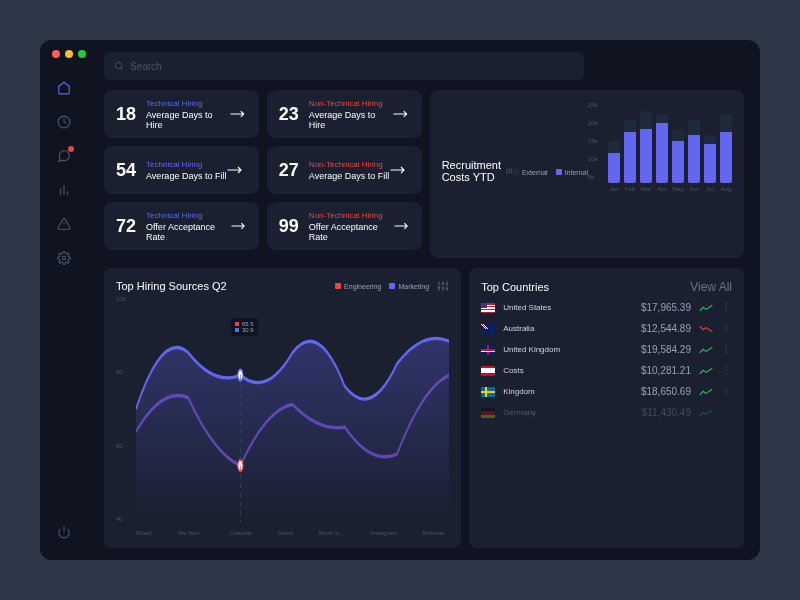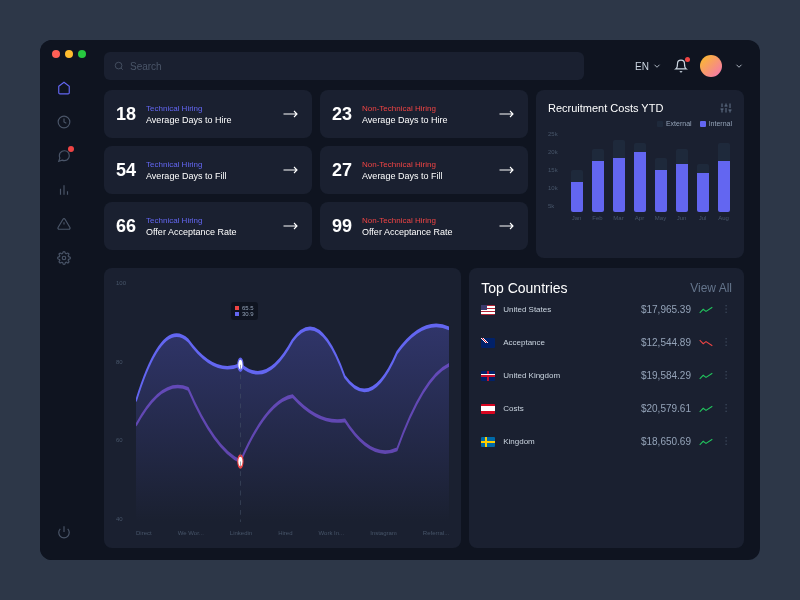--- a/index.html
+++ b/index.html
@@ -19,29 +19,29 @@
 .search{flex:1;max-width:480px;background:#1a2030;border-radius:6px;height:28px;display:flex;align-items:center;padding:11px 10px;gap:6px;color:#4a5568;font-size:10px}
 .topright{margin-left:auto;display:flex;align-items:center;gap:12px;color:#cbd5e0;font-size:10px}
 .lang{display:flex;align-items:center;gap:3px;cursor:pointer}
 .bell{position:relative;cursor:pointer}
 .bell::after{content:'';position:absolute;top:-2px;right:-2px;width:5px;height:5px;background:#ef4444;border-radius:50%}
 .avatar{width:22px;height:22px;border-radius:50%;background:linear-gradient(135deg,#fbbf24,#f472b6);cursor:pointer}
 .chev{width:10px;height:10px}
 .grid{display:grid;grid-template-columns:1fr 1fr 1fr;gap:8px}
 .kpicol{display:flex;flex-direction:column;gap:8px}
 .card{background:#1a2030;border-radius:8px;padding:12px}
-.kpi{display:flex;align-items:center;justify-content:space-between;height:48px;padding:0 12px}
+.kpi{display:flex;align-items:center;justify-content:flex-start;height:48px;padding:0 12px}
 .kpi-left{display:flex;align-items:center;gap:10px}
 .kpi-num{font-size:18px;font-weight:600;color:#fff}
 .kpi-txt{display:flex;flex-direction:column;gap:2px}
 .kpi-cat{font-size:8px;font-weight:500}
 .kpi-cat.tech{color:#6366f1}.kpi-cat.non{color:#ef4444}
 .kpi-lbl{font-size:9px;color:#fff;font-weight:500}
 .arrow{color:#fff;width:18px;height:10px}
-.costs{grid-row:span 1;min-height:168px;display:flex;flex-direction:column}
+.costs{grid-row:span 1;min-height:168px;display:flex;flex-direction:row}
 .costs-hdr{display:flex;justify-content:space-between;align-items:center;margin-bottom:6px}
 .costs-title{font-size:11px;font-weight:500;color:#fff}
 .legend{display:flex;gap:8px;justify-content:flex-end;margin-bottom:4px}
 .leg-item{display:flex;align-items:center;gap:3px;font-size:7px;color:#94a3b8}
 .leg-sw{width:6px;height:6px;border-radius:1px}
 .leg-sw.ext{background:#1e293b}.leg-sw.int{background:#6366f1}
 .barchart{display:flex;align-items:flex-end;gap:4px;height:90px;position:relative;padding-left:20px}
 .yaxis{position:absolute;left:0;top:0;bottom:12px;display:flex;flex-direction:column;justify-content:space-between;font-size:6px;color:#475569}
 .barcol{flex:1;display:flex;flex-direction:column;align-items:center;gap:3px}
 .bars{width:12px;display:flex;flex-direction:column;justify-content:flex-end}
@@ -57,23 +57,23 @@
 .leg-sw.eng{background:#ef4444}.leg-sw.mkt{background:#6366f1}
 .linechart{flex:1;position:relative;padding-left:20px}
 .linechart .yaxis{bottom:14px}
 .xaxis{position:absolute;bottom:0;left:20px;right:0;display:flex;justify-content:space-between;font-size:6px;color:#475569}
 .linesvg{width:100%;height:calc(100% - 14px)}
 .tooltip{position:absolute;background:#0f1420;border-radius:3px;padding:3px 4px;font-size:6px;color:#94a3b8;top:22px;left:115px}
 .tooltip div{display:flex;align-items:center;gap:3px}
 .tt-sw{width:4px;height:4px}
 .countries{display:flex;flex-direction:column}
 .ctry-hdr{display:flex;justify-content:space-between;align-items:center;margin-bottom:8px}
-.ctry-title{font-size:14px;font-weight:500;color:#fff}
+.ctry-title{font-size:11px;font-weight:500;color:#fff}
 .viewall{font-size:12px;color:#64748b;cursor:pointer}
-.ctry-list{display:flex;flex-direction:column;gap:22px;flex:1}
+.ctry-list{display:flex;flex-direction:column;gap:10px;flex:1}
 .ctry-row{display:flex;align-items:center;gap:8px;font-size:8px}
 .flag{width:14px;height:10px;border-radius:1px;flex-shrink:0}
 .ctry-name{flex:1;color:#cbd5e0}
 .ctry-val{color:#94a3b8;font-size:10px}
 .trend{width:14px;height:8px}
 .trend.up{color:#22c55e}.trend.dn{color:#ef4444}
 .more{color:#475569;cursor:pointer;font-size:10px;letter-spacing:1px;transform:rotate(90deg)}
 .ctry-row.fade{opacity:0.3}
 .settings-icon{width:12px;height:12px;color:#64748b;cursor:pointer}
 svg{display:block}
@@ -129,37 +129,20 @@
 
   <div class="main">
     <div class="topbar">
       <div class="search">
         <svg width="10" height="10" viewBox="0 0 24 24" fill="none" stroke="currentColor" stroke-width="2">
             <circle cx="11" cy="11" r="8"></circle>
             <path d="M21 21l-4.35-4.35"></path>
           </svg>
         <span>Search</span>
       </div>
-      <div class="topright">
-        <div class="lang">
-            <span>EN</span>
-            <svg class="chev" viewBox="0 0 24 24" fill="none" stroke="currentColor" stroke-width="2">
-              <path d="M6 9l6 6 6-6"></path>
-            </svg>
-          </div>
-        <div class="bell">
-            <svg width="14" height="14" viewBox="0 0 24 24" fill="none" stroke="currentColor" stroke-width="2">
-              <path d="M18 8A6 6 0 006 8c0 7-3 9-3 9h18s-3-2-3-9M13.73 21a2 2 0 01-3.46 0"></path>
-            </svg>
-          </div>
-        <div class="avatar"></div>
-        <svg class="chev" viewBox="0 0 24 24" fill="none" stroke="currentColor" stroke-width="2">
-            <path d="M6 9l6 6 6-6"></path>
-          </svg>
-      </div>
     </div>
 
     <div class="grid">
       <div class="kpicol">
         <div class="card kpi">
             <div class="kpi-left">
               <div class="kpi-num">18</div>
               <div class="kpi-txt">
                 <div class="kpi-cat tech">Technical Hiring</div>
                 <div class="kpi-lbl">Average Days to Hire</div>
@@ -176,21 +159,21 @@
                 <div class="kpi-cat tech">Technical Hiring</div>
                 <div class="kpi-lbl">Average Days to Fill</div>
               </div>
             </div>
             <svg class="arrow" viewBox="0 0 24 12" fill="none" stroke="currentColor" stroke-width="1.5">
               <path d="M2 6h18M16 2l4 4-4 4"></path>
             </svg>
           </div>
         <div class="card kpi">
             <div class="kpi-left">
-              <div class="kpi-num">66</div>
+              <div class="kpi-num">72</div>
               <div class="kpi-txt">
                 <div class="kpi-cat tech">Technical Hiring</div>
                 <div class="kpi-lbl">Offer Acceptance Rate</div>
               </div>
             </div>
             <svg class="arrow" viewBox="0 0 24 12" fill="none" stroke="currentColor" stroke-width="1.5">
               <path d="M2 6h18M16 2l4 4-4 4"></path>
             </svg>
           </div>
       </div>
@@ -312,20 +295,36 @@
                 <div class="bar-int" style="height:51px"></div>
               </div>
               <div class="bar-lbl">Aug</div>
             </div>
         </div>
       </div>
     </div>
 
     <div class="row2">
       <div class="card linecard">
+        <div class="line-hdr">
+          <div class="line-title">Top Hiring Sources Q2</div>
+          <div class="line-leg">
+            <div class="leg-item">
+                <div class="leg-sw eng"></div>
+                <span>Engineering</span>
+              </div>
+            <div class="leg-item">
+                <div class="leg-sw mkt"></div>
+                <span>Marketing</span>
+              </div>
+            <svg class="settings-icon" viewBox="0 0 24 24" fill="none" stroke="currentColor" stroke-width="2">
+                <path d="M4 21v-7M4 10V3M12 21v-9M12 8V3M20 21v-5M20 12V3M1 14h6M9 8h6M17 16h6"></path>
+              </svg>
+          </div>
+        </div>
         <div class="linechart">
           <div class="yaxis">
               <span>100</span>
               <span>80</span>
               <span>60</span>
               <span>40</span>
             </div>
           <svg class="linesvg" viewBox="0 0 300 100" preserveAspectRatio="none">
             <defs>
                 <linearGradient id="g1" x1="0" y1="0" x2="0" y2="1">
@@ -376,55 +375,64 @@
               <div class="ctry-val">$17,965.39</div>
               <svg class="trend up" viewBox="0 0 20 10" fill="none" stroke="currentColor" stroke-width="1.5">
                 <path d="M1 9l5-5 4 3 9-6"></path>
               </svg>
               <div class="more">⋯</div>
             </div>
           <div class="ctry-row">
               <div class="flag" style="background:#012169;position:relative">
                 <div style="position:absolute;width:50%;height:50%;background:linear-gradient(45deg,#012169 40%,#fff 40% 45%,#c8102e 45% 55%,#fff 55% 60%,#012169 60%),linear-gradient(-45deg,#012169 40%,#fff 40% 45%,#c8102e 45% 55%,#fff 55% 60%,#012169 60%)"></div>
               </div>
-              <div class="ctry-name">Acceptance</div>
+              <div class="ctry-name">Australia</div>
               <div class="ctry-val">$12,544.89</div>
               <svg class="trend dn" viewBox="0 0 20 10" fill="none" stroke="currentColor" stroke-width="1.5">
                 <path d="M1 1l5 5 4-3 9 6"></path>
               </svg>
               <div class="more">⋯</div>
             </div>
           <div class="ctry-row">
               <div class="flag" style="background:#012169;position:relative;overflow:hidden">
                 <div style="position:absolute;inset:0;background:linear-gradient(to bottom,transparent 35%,#fff 35% 40%,#c8102e 40% 60%,#fff 60% 65%,transparent 65%),linear-gradient(to right,transparent 40%,#fff 40% 44%,#c8102e 44% 56%,#fff 56% 60%,transparent 60%)"></div>
               </div>
               <div class="ctry-name">United Kingdom</div>
               <div class="ctry-val">$19,584.29</div>
               <svg class="trend up" viewBox="0 0 20 10" fill="none" stroke="currentColor" stroke-width="1.5">
                 <path d="M1 9l5-5 4 3 9-6"></path>
               </svg>
               <div class="more">⋯</div>
             </div>
           <div class="ctry-row">
               <div class="flag" style="background:linear-gradient(#d80621 0 25%,#fff 25% 75%,#d80621 75%)"></div>
               <div class="ctry-name">Costs</div>
-              <div class="ctry-val">$20,579.61</div>
+              <div class="ctry-val">$10,281.21</div>
               <svg class="trend up" viewBox="0 0 20 10" fill="none" stroke="currentColor" stroke-width="1.5">
                 <path d="M1 9l5-5 4 3 9-6"></path>
               </svg>
               <div class="more">⋯</div>
             </div>
           <div class="ctry-row">
               <div class="flag" style="background:#006aa7;position:relative">
                 <div style="position:absolute;inset:0;background:linear-gradient(to bottom,transparent 38%,#fecc00 38% 62%,transparent 62%),linear-gradient(to right,transparent 28%,#fecc00 28% 42%,transparent 42%)"></div>
               </div>
               <div class="ctry-name">Kingdom</div>
               <div class="ctry-val">$18,650.69</div>
               <svg class="trend up" viewBox="0 0 20 10" fill="none" stroke="currentColor" stroke-width="1.5">
                 <path d="M1 9l5-5 4 3 9-6"></path>
               </svg>
               <div class="more">⋯</div>
             </div>
+          <div class="ctry-row fade">
+              <div class="flag" style="background:linear-gradient(#000 0 33%,#dd0000 33% 66%,#ffce00 66%)"></div>
+              <div class="ctry-name">Germany</div>
+              <div class="ctry-val">$11,430.49</div>
+              <svg class="trend up" viewBox="0 0 20 10" fill="none" stroke="currentColor" stroke-width="1.5">
+                <path d="M1 9l5-5 4 3 9-6"></path>
+              </svg>
+              <div class="more">⋯</div>
+            </div>
         </div>
       </div>
     </div>
   </div>
 </div>
 
 </body></html>

